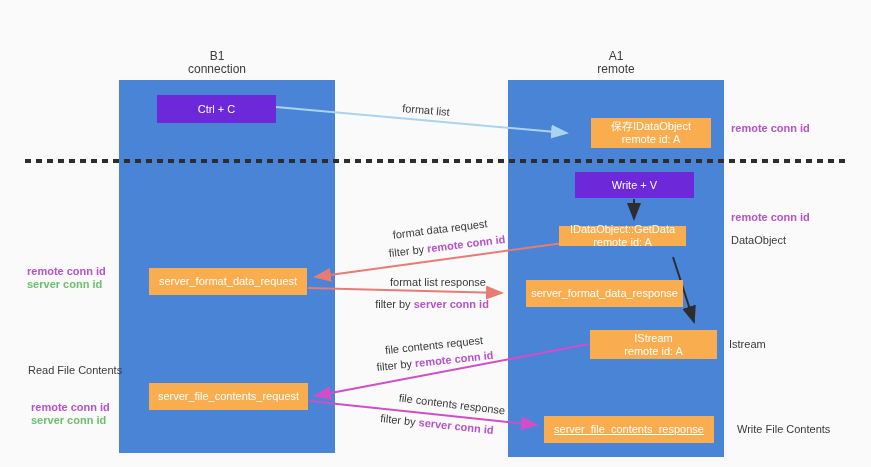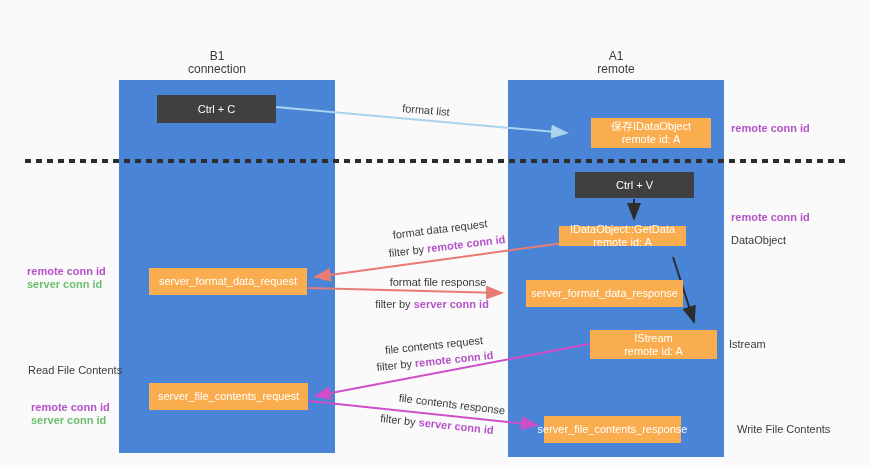--- a/index.html
+++ b/index.html
@@ -4,21 +4,21 @@
 <style>
   html,body{margin:0;padding:0;background:#fafafa;}
   .stage{position:relative;width:871px;height:467px;background:#fafafa;overflow:hidden;
          font-family:"Liberation Sans","DejaVu Sans",sans-serif;color:#3a3a3a;}
   .title{position:absolute;left:330px;top:8px;width:196px;text-align:center;
          font-size:15px;line-height:20px;color:#2e2e2e;}
   .col-header{position:absolute;width:140px;text-align:center;font-size:12px;line-height:13px;color:#3c3c3c;}
   .column{position:absolute;top:80px;width:216px;background:#4a84d6;}
   .box{position:absolute;display:flex;flex-direction:column;align-items:center;justify-content:center;
        text-align:center;color:#ffffff;font-size:11px;line-height:13px;}
-  .green{background:#404040;}
+  .green{background:#6d28d9;}
   .orange{background:#f9ad4e;}
   .dashed-line{position:absolute;left:25px;top:159px;width:822px;height:4px;
        background:repeating-linear-gradient(90deg,#2d2d2d 0 6px,transparent 6px 11px);}
   .lbl{position:absolute;font-size:11px;white-space:nowrap;color:#3a3a3a;}
   .center{transform:translate(-50%,-50%);}
   .r-neg7{transform:translate(-50%,-50%) rotate(-7deg);}
   .r-neg6{transform:translate(-50%,-50%) rotate(-6deg);}
   .r-pos7{transform:translate(-50%,-50%) rotate(7deg);}
   .r-pos6{transform:translate(-50%,-50%) rotate(6deg);}
   .r-pos5{transform:translate(-50%,-50%) rotate(5deg);}
@@ -73,21 +73,21 @@
   <div class="box green" style="left:157px;top:95px;width:119px;height:28px;">
     <div>Ctrl + C</div>
   </div>
 
   <div class="box orange" style="left:575px;top:118px;width:120px;height:30px;margin-left:16px;">
     <div>保存IDataObject</div>
     <div>remote id: A</div>
   </div>
 
   <div class="box green" style="left:575px;top:172px;width:119px;height:26px;">
-    <div>Ctrl + V</div>
+    <div>Write + V</div>
   </div>
 
   <div class="box orange" style="left:559px;top:226px;width:127px;height:20px;">
     <div>IDataObject::GetData</div>
     <div>remote id: A</div>
   </div>
 
   <div class="box orange" style="left:149px;top:268px;width:158px;height:27px;">
     <div>server_format_data_request</div>
   </div>
@@ -98,32 +98,32 @@
 
   <div class="box orange" style="left:590px;top:330px;width:127px;height:29px;">
     <div>IStream</div>
     <div>remote id: A</div>
   </div>
 
   <div class="box orange" style="left:149px;top:383px;width:159px;height:27px;">
     <div>server_file_contents_request</div>
   </div>
 
-  <div class="box orange" style="left:544px;top:416px;width:137px;height:27px;">
+  <div class="box orange" style="left:544px;top:416px;width:170px;height:27px;text-decoration:underline;">
     <div>server_file_contents_response</div>
   </div>
 
   <div class="lbl r-pos5" style="left:426px;top:110px;">format list</div>
 
   <div class="lbl r-neg7" style="left:440px;top:229px;">format data request</div>
   <div class="lbl r-neg7" style="left:447px;top:246px;">
     <span>filter by </span><span class="bold-purple">remote conn id</span>
   </div>
 
-  <div class="lbl center" style="left:438px;top:282px;">format file response</div>
+  <div class="lbl center" style="left:438px;top:282px;">format list response</div>
   <div class="lbl center" style="left:432px;top:304px;">
     <span>filter by </span><span class="bold-purple">server conn id</span>
   </div>
 
   <div class="lbl r-neg6" style="left:434px;top:345px;">file contents request</div>
   <div class="lbl r-neg6" style="left:435px;top:361px;">
     <span>filter by </span><span class="bold-purple">remote conn id</span>
   </div>
 
   <div class="lbl r-pos7" style="left:452px;top:404px;">file contents response</div>

